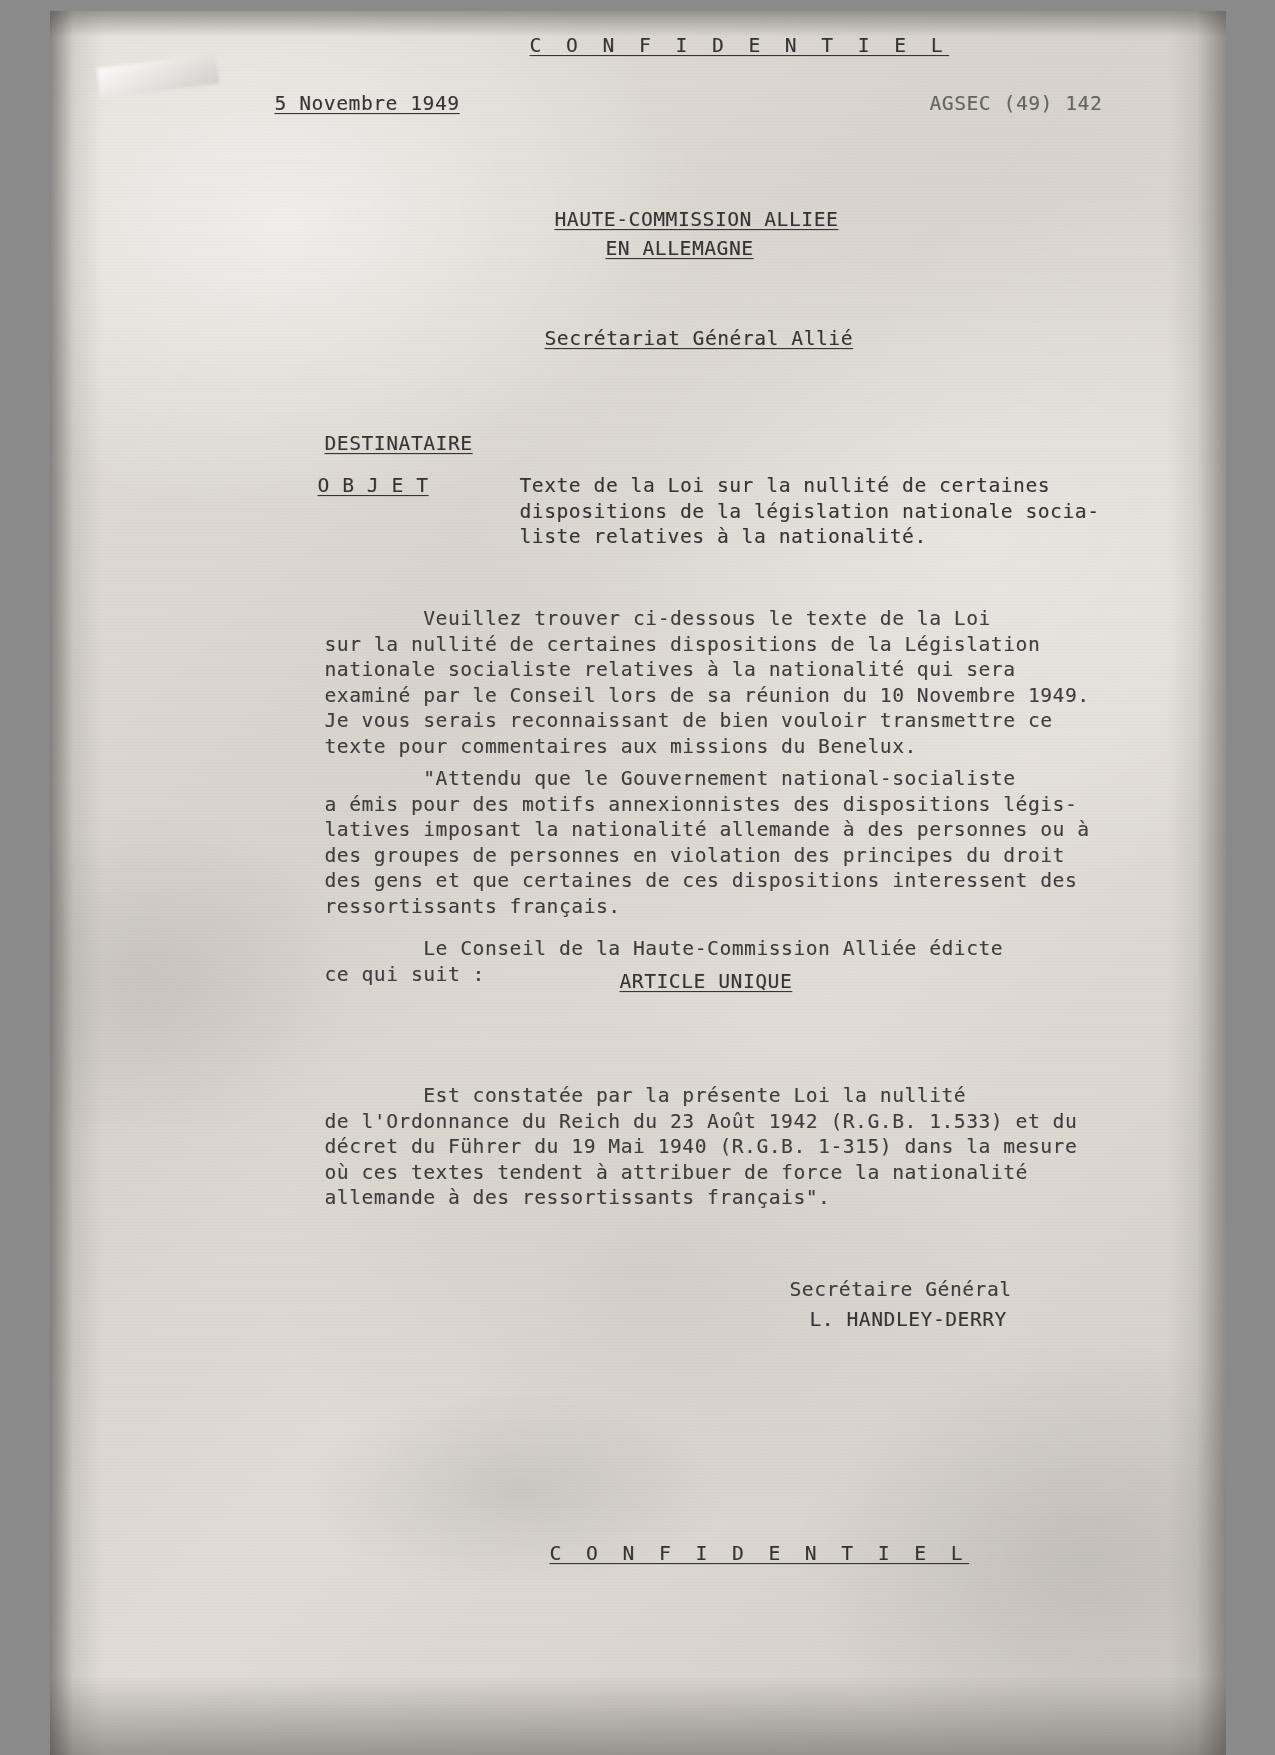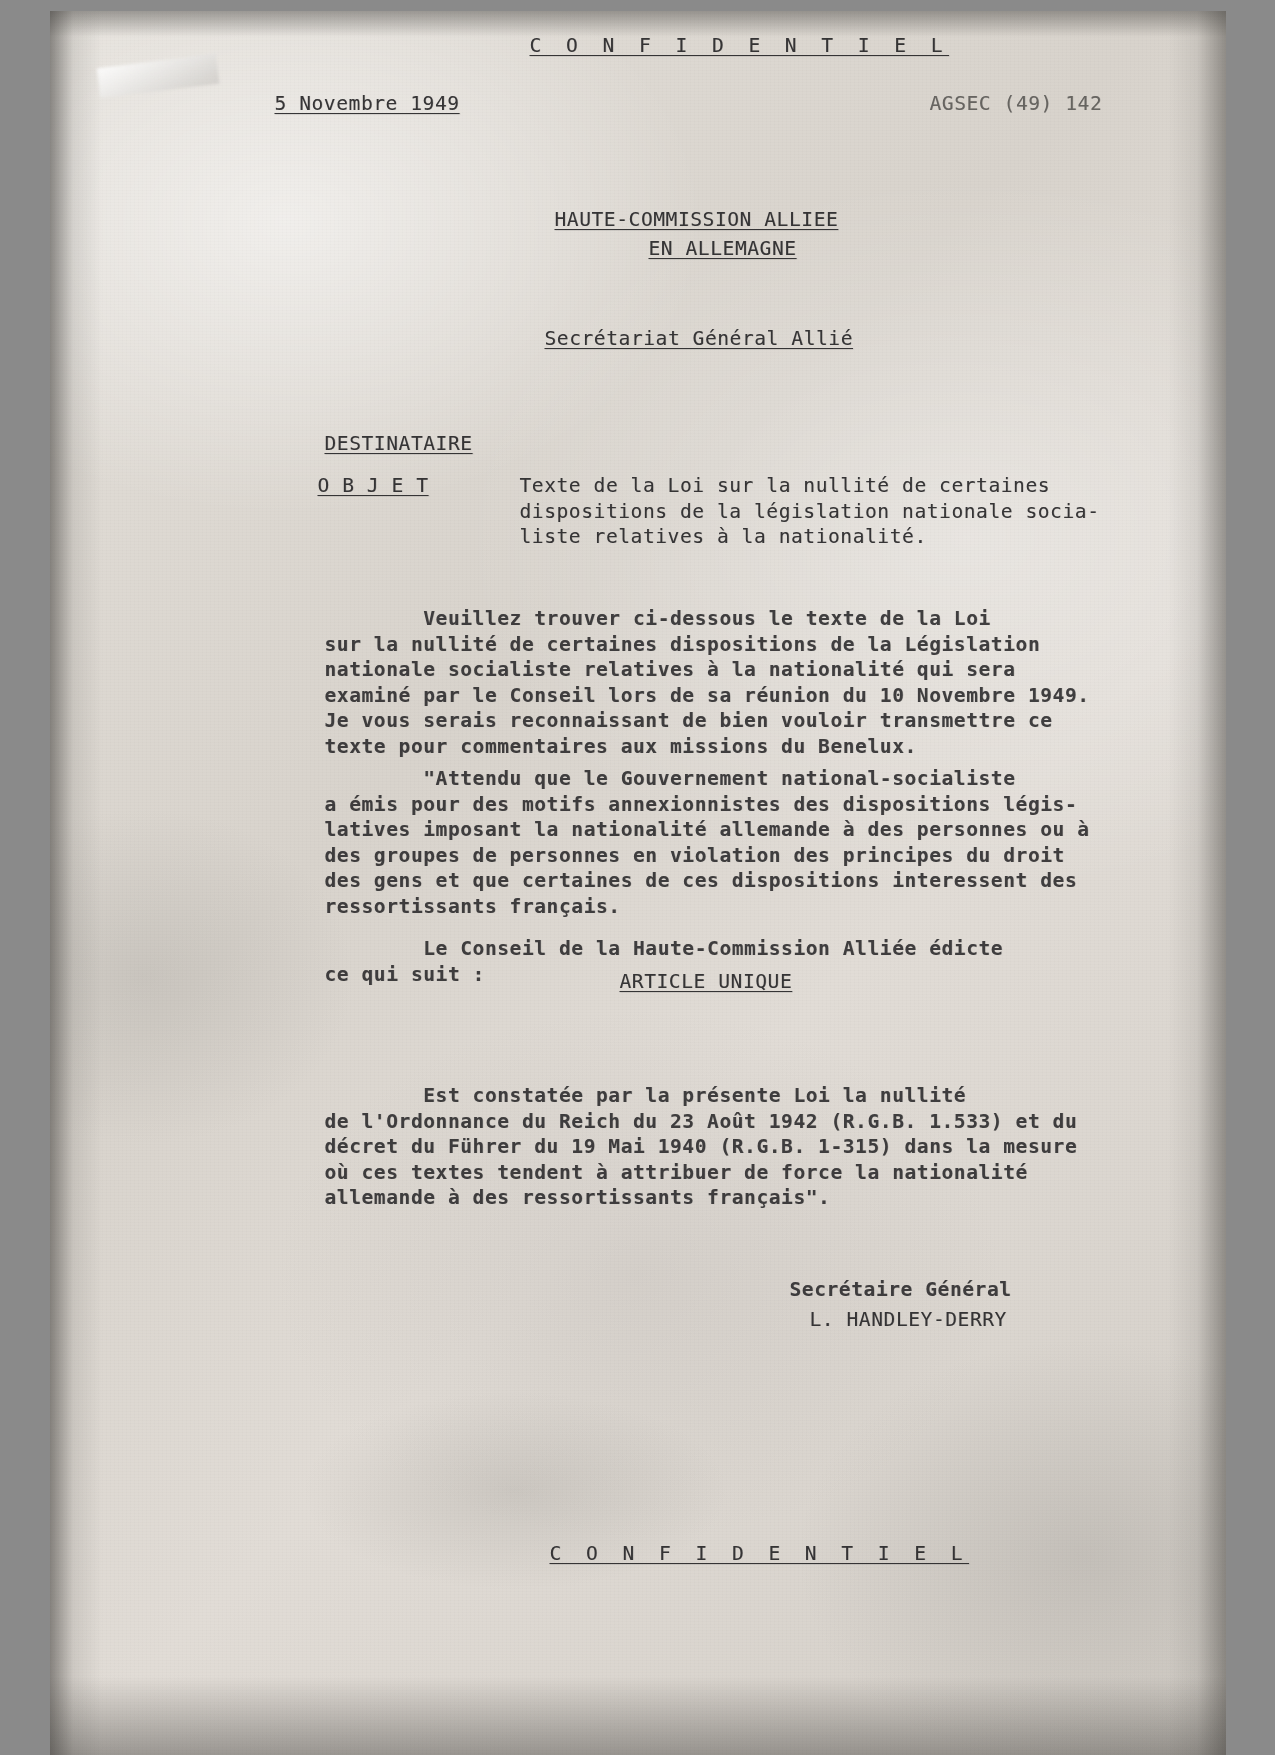--- a/index.html
+++ b/index.html
@@ -87,29 +87,29 @@
     letter-spacing: 0.6px;
     color: #29282a;
     white-space: pre;
     text-shadow: 0.5px 0.4px 0.6px rgba(80,78,76,0.38);
   }
   .u { text-decoration: underline; text-underline-offset: 3px; }
   .spaced { letter-spacing: 6.5px; }
 
   
   .ink1 { opacity: 0.93; }
-  .ink2 { opacity: 0.88; font-weight: bold; }
+  .ink2 { opacity: 0.88; }
   .ink3 { opacity: 0.82; }
 
   .hdr-conf { top: 22px; left: 480px; }
   .date { top: 80px; left: 225px; }
   .ref  { top: 80px; left: 880px; color: #53514e; opacity: .85; }
 
   .org1 { top: 196px; left: 505px; }
-  .org2 { top: 225px; left: 599px; }
+  .org2 { top: 225px; left: 556px; }
   .sec  { top: 315px; left: 495px; text-decoration: underline; }
 
   .dest-l { top: 420px; left: 275px; }
   .dest-v { top: 420px; left: 470px; }
   .obj-l  { top: 462px; left: 268px; }
   .obj-v  { top: 462px; left: 470px; }
 
   .p1 { top: 595px; left: 275px; }
   .p2 { top: 755px; left: 275px; }
   .p3 { top: 925px; left: 275px; }

